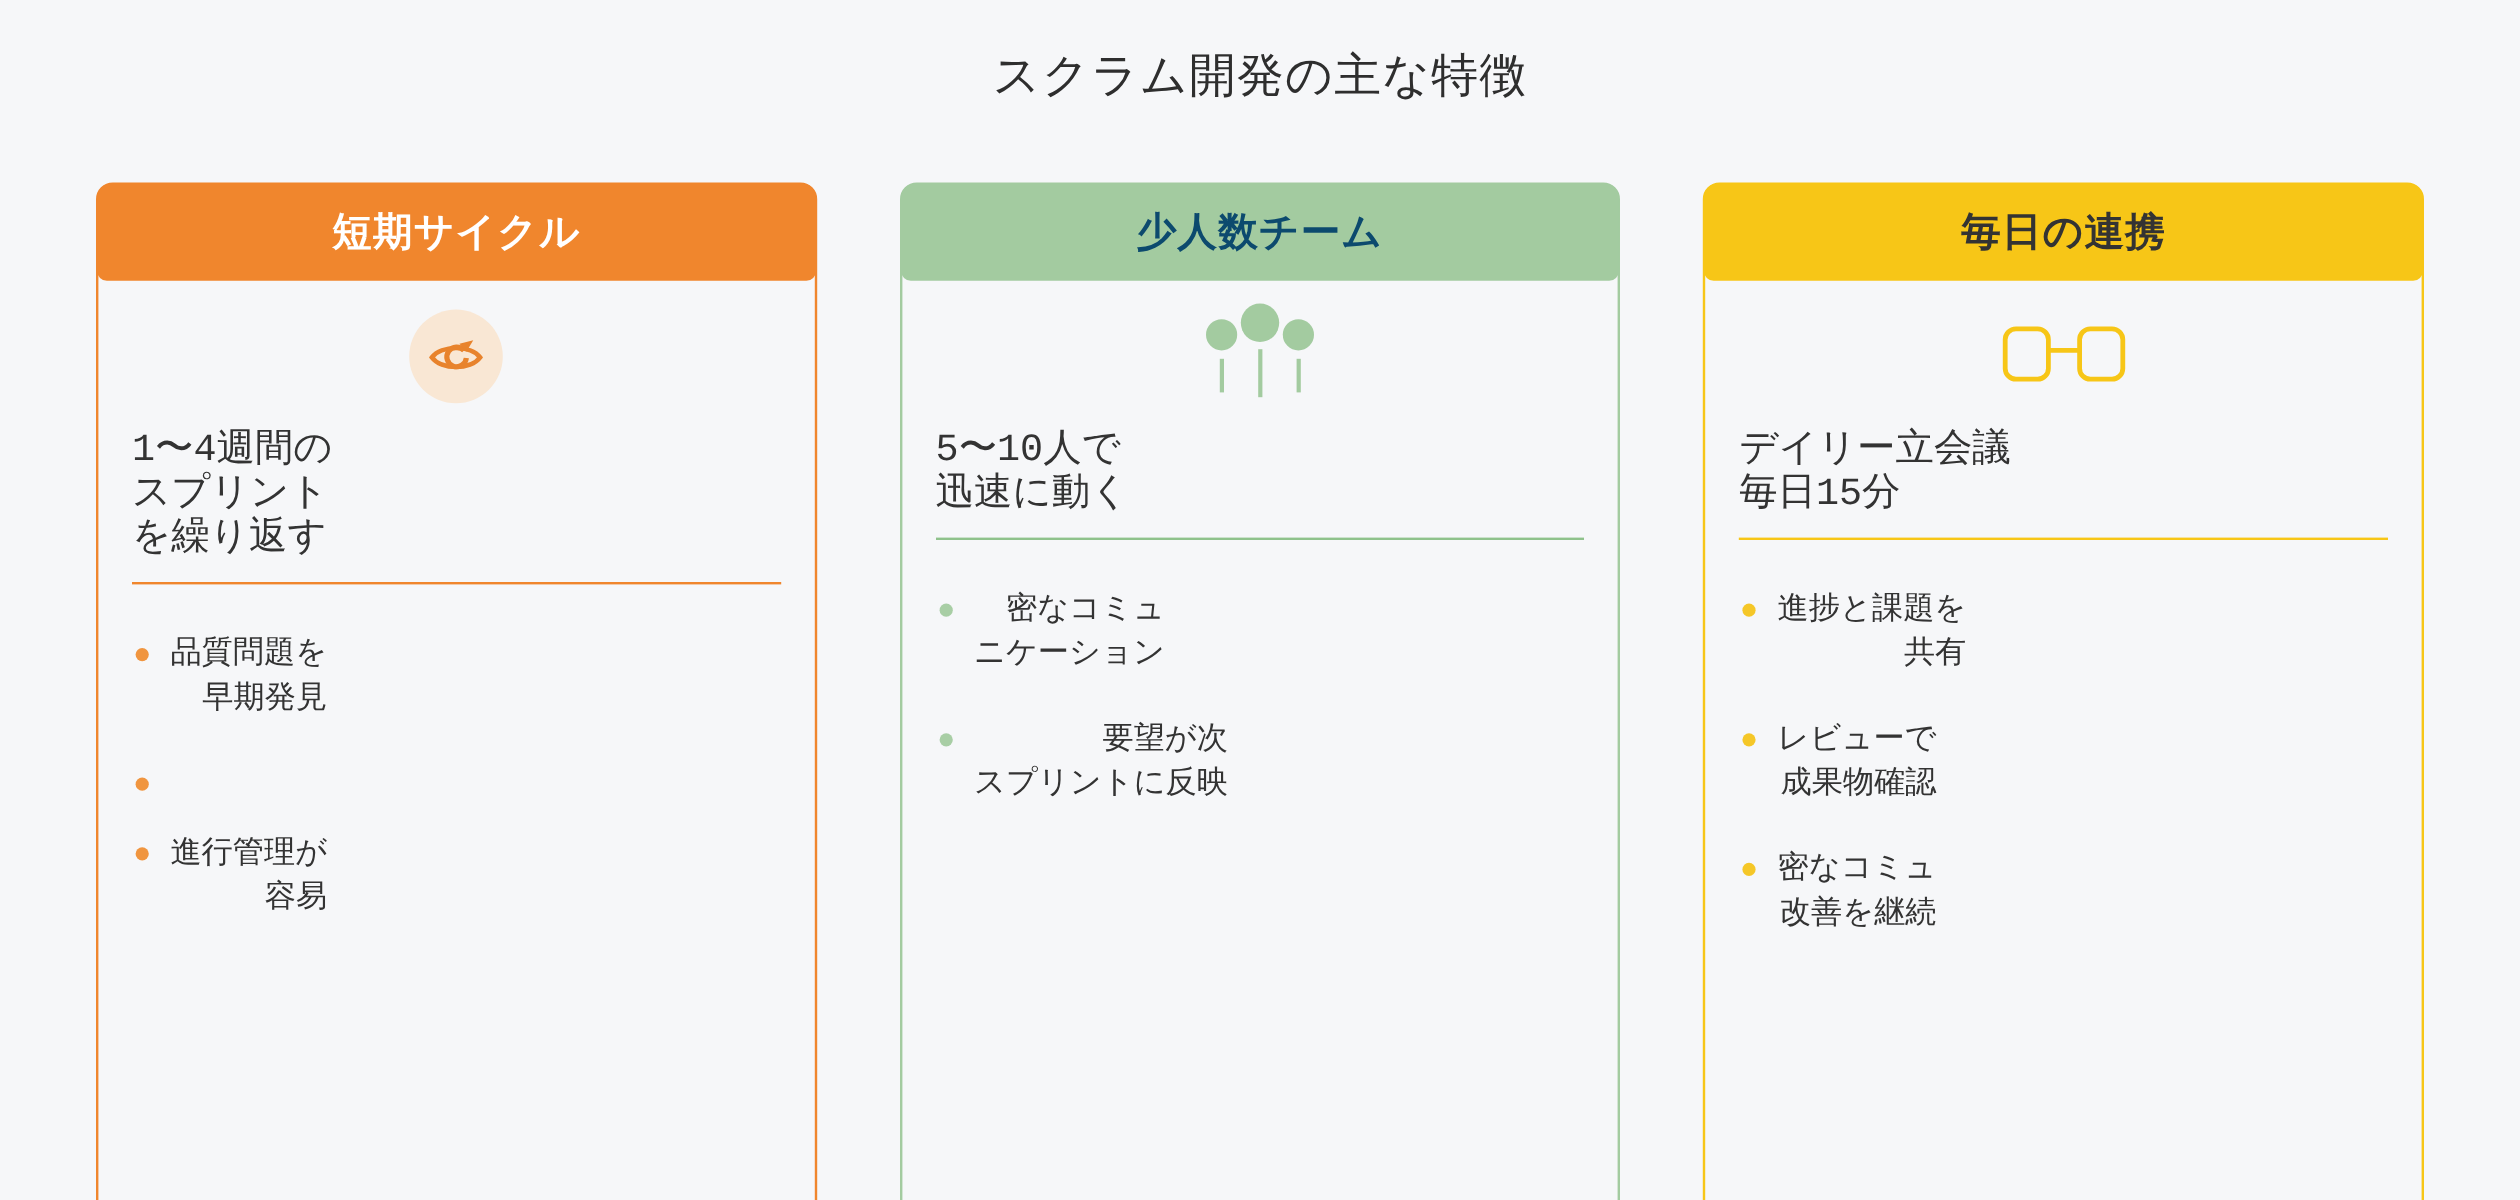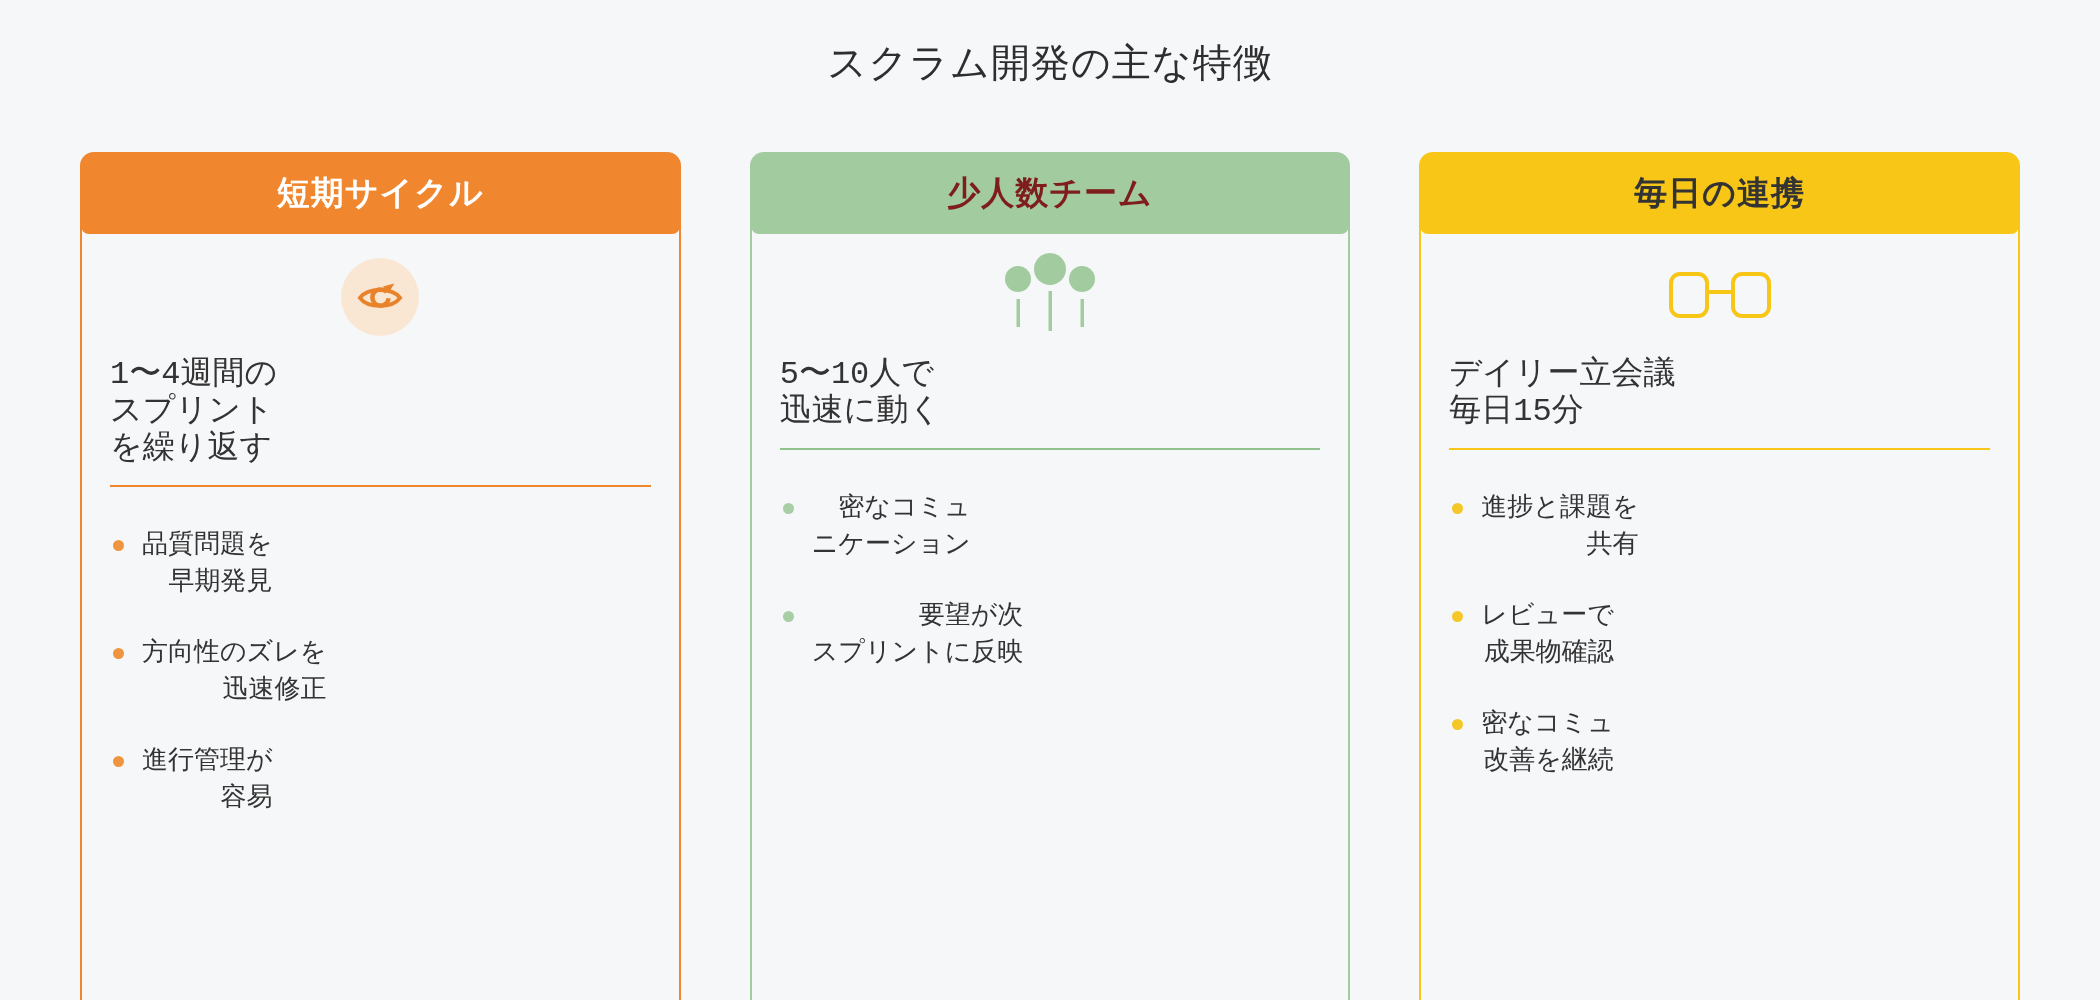--- a/index.html
+++ b/index.html
@@ -43,21 +43,21 @@
     margin: -1px -1px 0 -1px;
     border-radius: 12px 12px 8px 8px;
     display: flex;
     align-items: center;
     justify-content: center;
     font-size: 33px;
     font-weight: bold;
     letter-spacing: 1px;
   }
   .card--orange .card-header { background: #F0862D; color: #FFFFFF; }
-  .card--green  .card-header { background: #A3CBA0; color: #7f1d1d; }
+  .card--green  .card-header { background: #A3CBA0; color: #0c4a6e; }
   .card--yellow .card-header { background: #F7C617; color: #333333; text-align: right; }
 
   .card-body { padding: 0 28px; }
 
   .icon-wrap {
     height: 118px;
     margin-top: 4px;
     display: flex;
     align-items: center;
     justify-content: center;
@@ -143,24 +143,20 @@
       <div>
         <div class="bullet-item">
           <span class="bullet-dot"></span>
           <span class="bullet-text">
             <div>品質問題を</div>
             <div>早期発見</div>
           </span>
         </div>
         <div class="bullet-item">
           <span class="bullet-dot"></span>
-          <span class="bullet-text">
-            <div>方向性のズレを</div>
-            <div>迅速修正</div>
-          </span>
         </div>
         <div class="bullet-item">
           <span class="bullet-dot"></span>
           <span class="bullet-text">
             <div>進行管理が</div>
             <div>容易</div>
           </span>
         </div>
       </div>
     </div>

